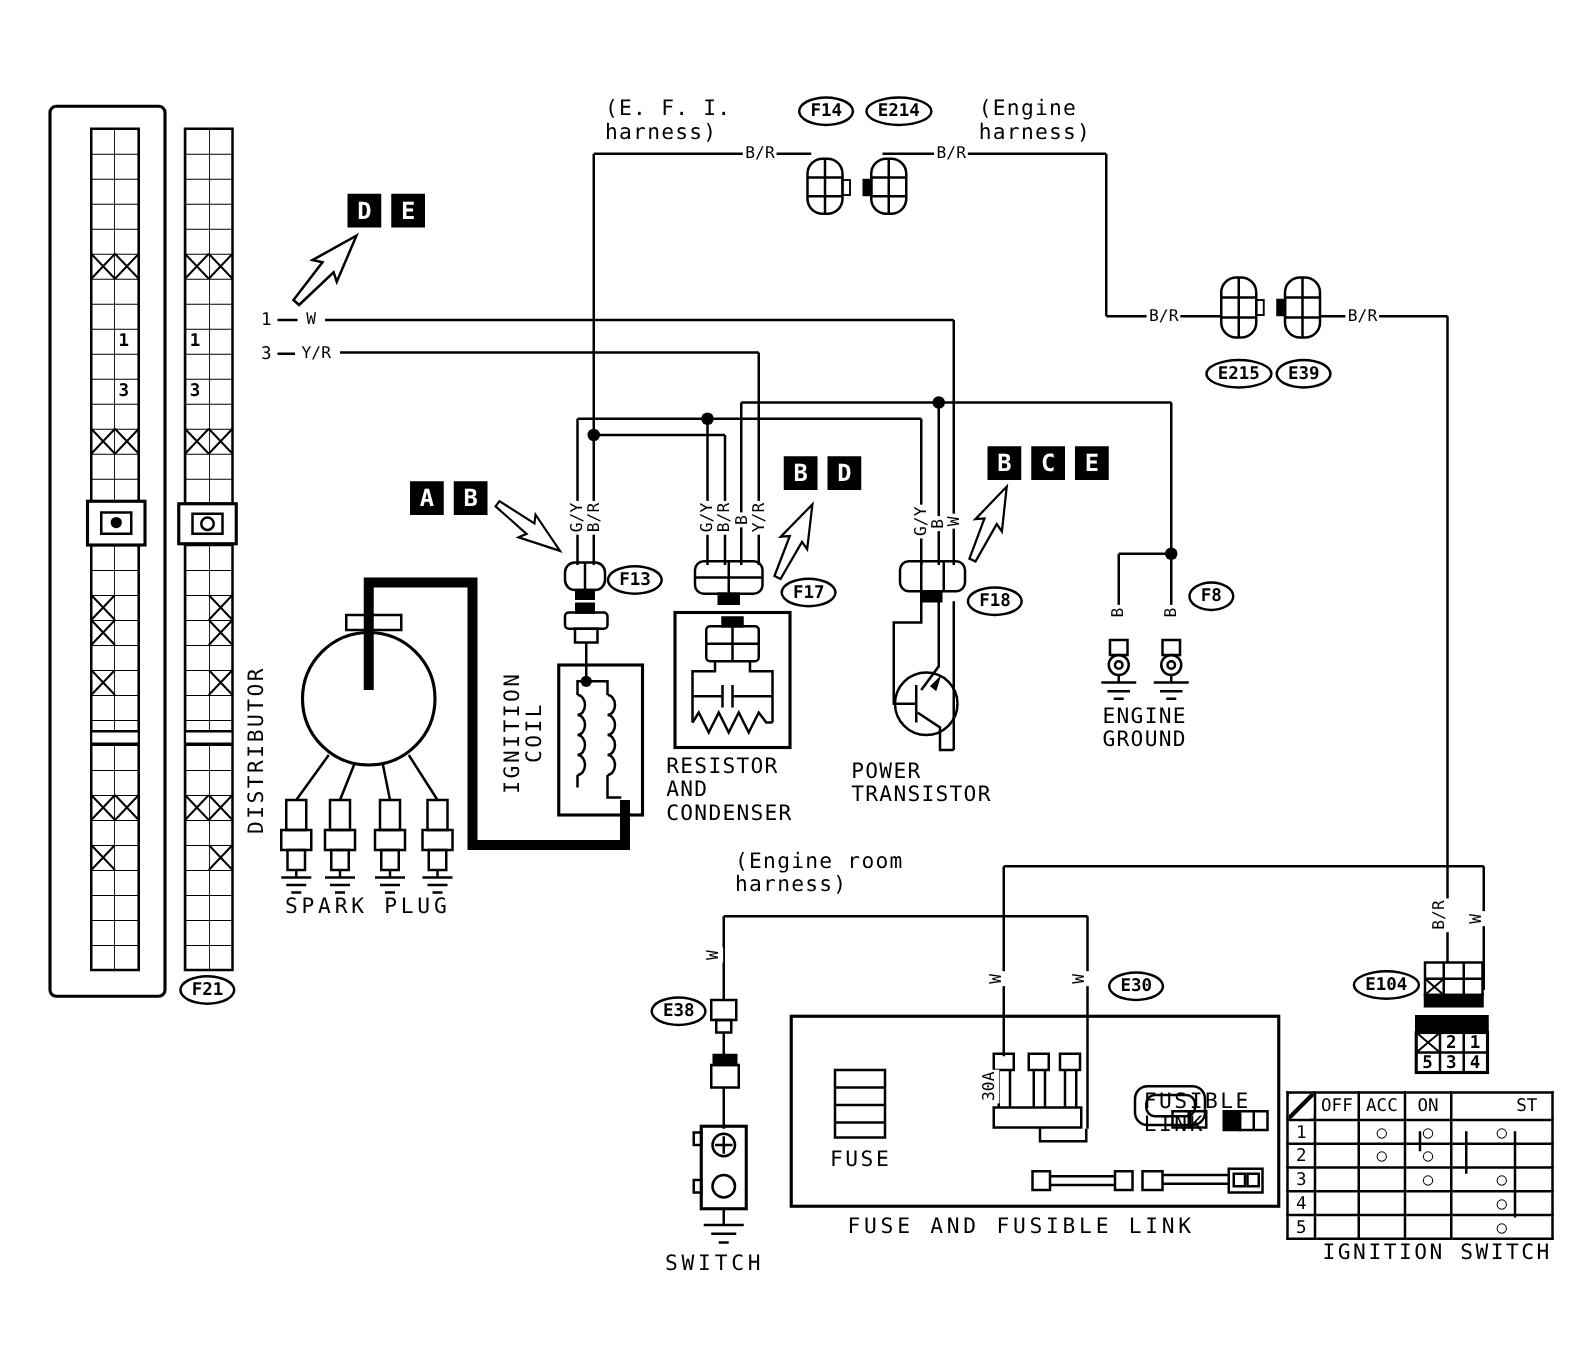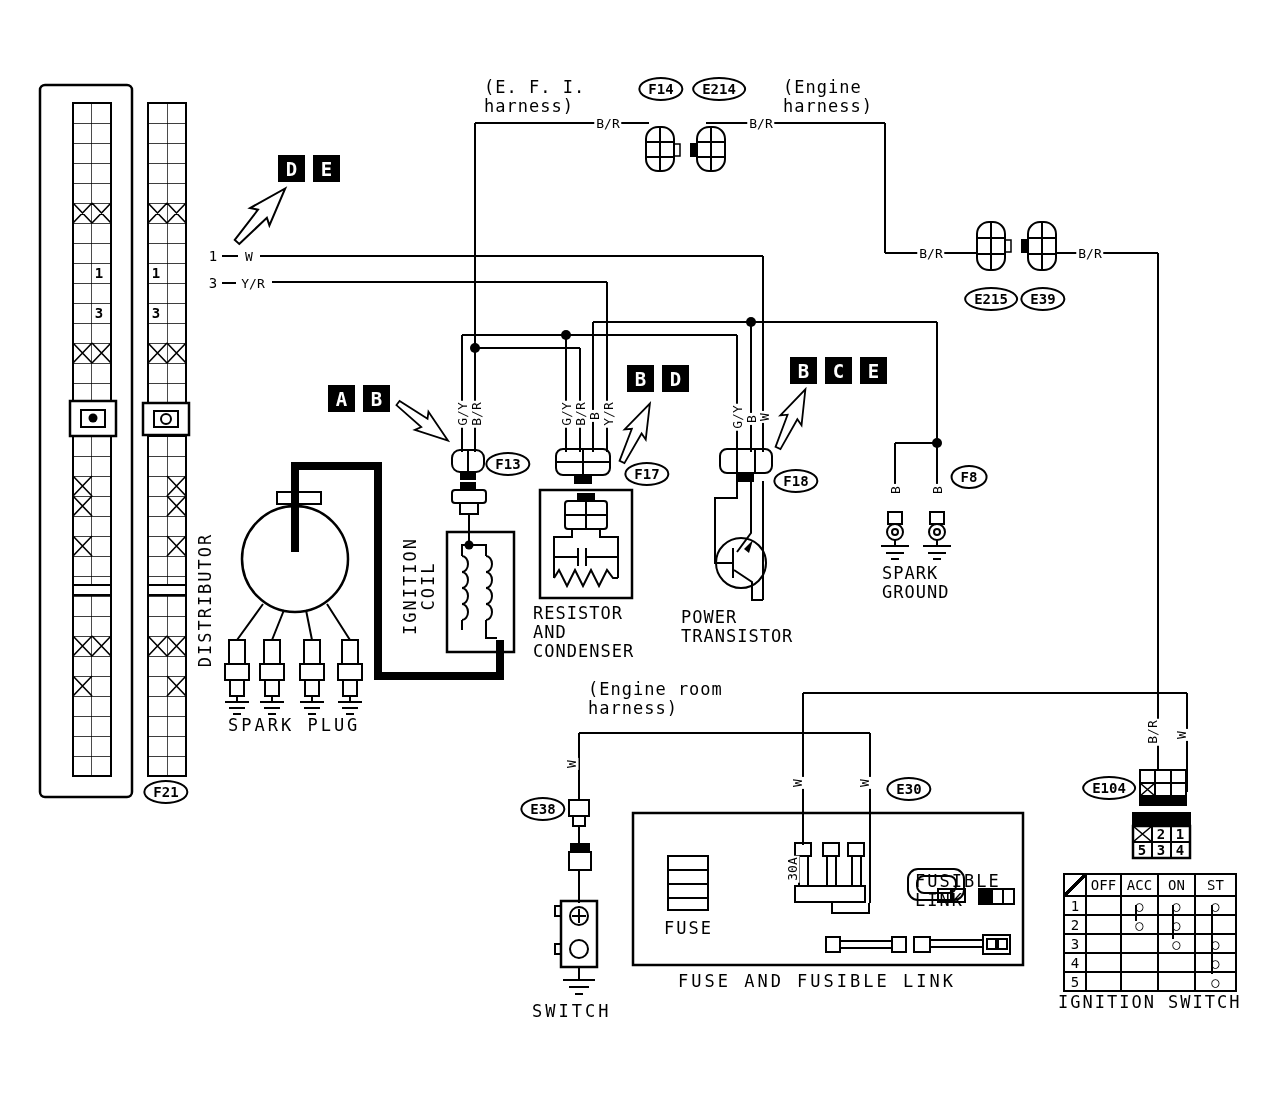--- a/index.html
+++ b/index.html
@@ -11,21 +11,21 @@
      transform:translate(-50%,-50%);}
   .v{position:absolute;z-index:3;font-size:13px;background:#fff;padding:0 2px;white-space:nowrap;
      transform:translate(-50%,-50%) rotate(-90deg);}
   .vbig{position:absolute;z-index:3;font-size:17px;background:#fff;letter-spacing:2px;white-space:pre-line;
      text-align:center;line-height:1.05;transform:translate(-50%,-50%) rotate(-90deg);}
   .oval{position:absolute;z-index:3;transform:translate(-50%,-50%);border:2px solid #000;border-radius:50%;
      padding:2px 8px;font-size:14px;font-weight:bold;background:#fff;white-space:nowrap;}
   .co{position:absolute;z-index:3;width:27px;height:27px;background:#000;color:#fff;font-size:19px;
      font-weight:bold;display:flex;align-items:center;justify-content:center;}
   .num{position:absolute;z-index:3;font-size:14px;font-weight:bold;transform:translate(-50%,-50%);}
-  #igsw{position:absolute;left:1063px;top:873px;z-index:2;border-collapse:collapse;table-layout:fixed;}
+  #igsw{position:absolute;left:1029px;top:873px;z-index:2;border-collapse:collapse;table-layout:fixed;}
   #igsw td{border:2px solid #000;text-align:center;font-family:"DejaVu Sans Mono",monospace;
      font-size:14px;padding:0;height:17px;line-height:1;background:transparent;}
   #igsw tr.hd td{height:20px;font-size:14px;}
   #igsw td.corner{background:linear-gradient(to bottom right,#fff 44%,#000 44%,#000 56%,#fff 56%);}
 </style>
 </head>
 <body>
 
 <div id="canvas">
 
@@ -301,21 +301,21 @@
 
 <div class="vbig" style="left:206px;top:600px;">DISTRIBUTOR</div>
 <div class="vbig" style="left:420px;top:586px;">IGNITION
 COIL</div>
 <div class="lbl" style="left:533px;top:604px;">RESISTOR
 AND
 CONDENSER</div>
 <div class="lbl" style="left:681px;top:608px;">POWER
 TRANSISTOR</div>
 <div class="lbl" style="left:228px;top:716px;letter-spacing:3px;">SPARK PLUG</div>
-<div class="lbl" style="left:882px;top:564px;">SPARK
+<div class="lbl" style="left:882px;top:564px;">ENGINE
 GROUND</div>
 <div class="lbl" style="left:664px;top:919px;letter-spacing:2px;">FUSE</div>
 <div class="lbl" style="left:915px;top:872px;letter-spacing:2px;">FUSIBLE
 LINK</div>
 <div class="lbl" style="left:678px;top:972px;letter-spacing:3px;">FUSE AND FUSIBLE LINK</div>
 <div class="lbl" style="left:532px;top:1002px;letter-spacing:3px;">SWITCH</div>
 <div class="lbl" style="left:1058px;top:993px;letter-spacing:2px;">IGNITION SWITCH</div>
 
 <div class="num" style="left:99px;top:273px;">1</div>
 <div class="num" style="left:99px;top:313px;">3</div>
@@ -351,21 +351,21 @@
 <div class="co" style="left:825px;top:357px;">C</div>
 <div class="co" style="left:860px;top:357px;">E</div>
 
 <table id="igsw">
   <tbody>
         <tr class="hd">
     <td class="corner" style="width:20px;"></td>
     <td style="width:33px;">OFF</td>
     <td style="width:35px;">ACC</td>
     <td style="width:35px;">ON</td>
-    <td style="width:39px;">ST</td>
+    <td style="width:39px;padding-left:40px;">ST</td>
   </tr>
   <tr>
     <td>1</td>
     <td></td>
     <td>○</td>
     <td>○</td>
     <td>○</td>
   </tr>
   <tr>
     <td>2</td>

